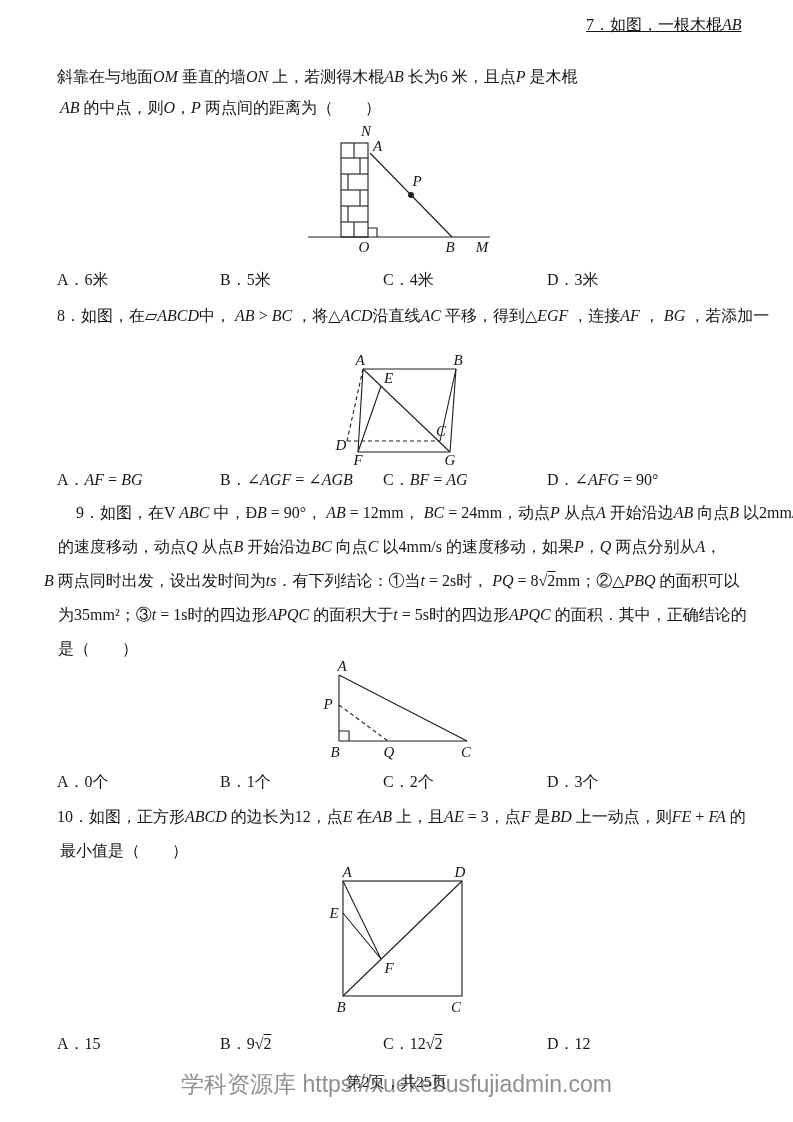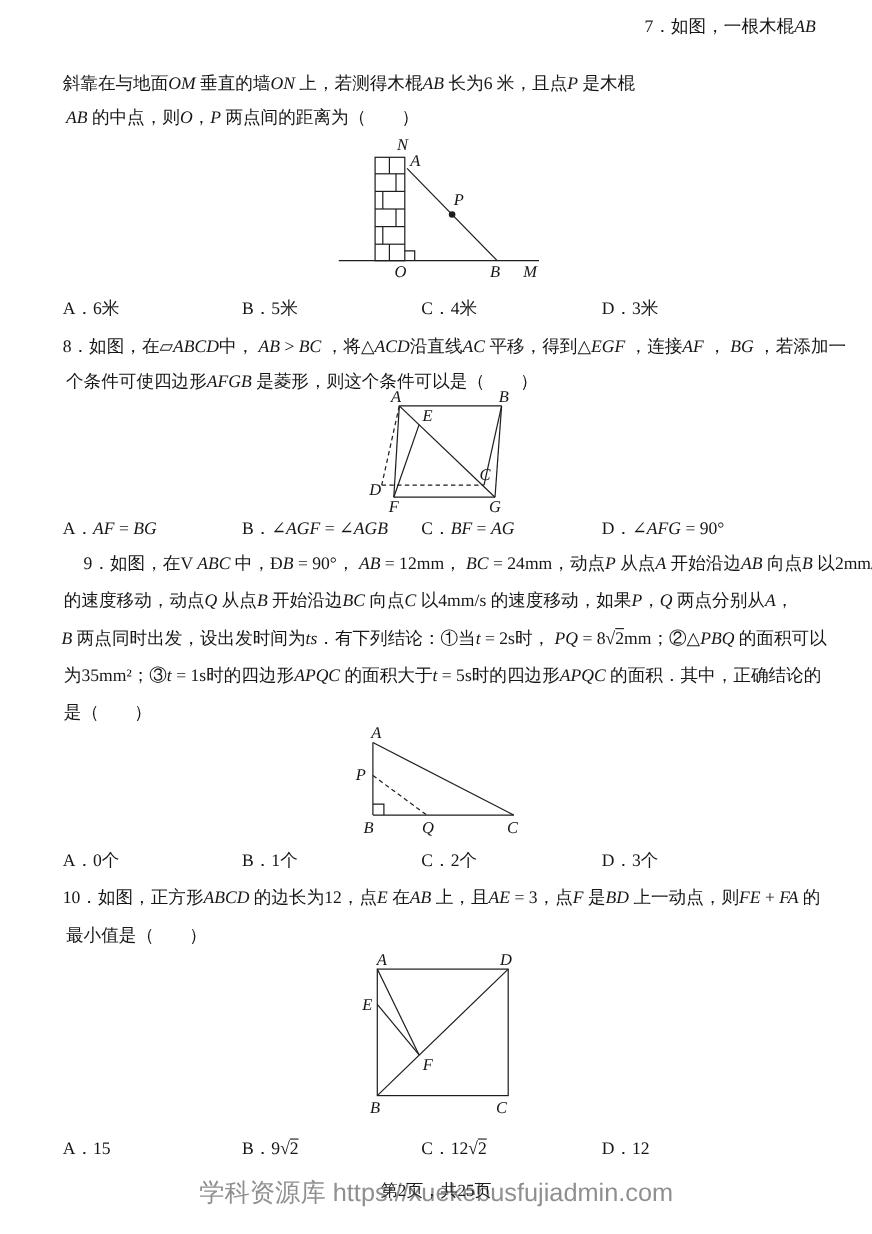--- a/index.html
+++ b/index.html
@@ -21,21 +21,21 @@
   .watermark{position:absolute;left:0;width:100%;text-align:center;
     font-family:"Liberation Sans","DejaVu Sans",sans-serif;font-size:23px;color:#8f8f8f;}
   .pageno{position:absolute;left:0;width:100%;text-align:center;
     font-size:15.5px;color:#1b1b1b;}
 </style>
 </head>
 <body>
 
 <div class="page">
 
-  <div class="line mm" style="left:586px;top:14px;">7．如图，一根木棍<i>AB</i></div>
+  <div class="line mm" style="left:586px;top:14px;text-decoration:underline;">7．如图，一根木棍<i>AB</i></div>
 
   <div class="line mm" style="left:57px;top:66px;">斜靠在与地面<i>OM</i> 垂直的墙<i>ON</i> 上，若测得木棍<i>AB</i> 长为6 米，且点<i>P</i> 是木棍</div>
   <div class="line mm" style="left:60px;top:97px;"><i>AB</i> 的中点，则<i>O</i>，<i>P</i> 两点间的距离为（　　）</div>
 
   <svg class="fig" style="left:300px;top:118px;" width="200" height="142" viewBox="0 0 200 142">
     <line x1="8" y1="119" x2="190" y2="119"></line>
     <rect x="41" y="25" width="27" height="94"></rect>
     <line x1="41" y1="40" x2="68" y2="40"></line>
     <line x1="41" y1="56" x2="68" y2="56"></line>
     <line x1="41" y1="72" x2="68" y2="72"></line>
@@ -59,21 +59,20 @@
   </svg>
 
   <div>
     <span class="opt" style="left:57px;top:270px;"><span class="opt-label">A．</span><span class="mm">6米</span></span>
     <span class="opt" style="left:220px;top:270px;"><span class="opt-label">B．</span><span class="mm">5米</span></span>
     <span class="opt" style="left:383px;top:270px;"><span class="opt-label">C．</span><span class="mm">4米</span></span>
     <span class="opt" style="left:547px;top:270px;"><span class="opt-label">D．</span><span class="mm">3米</span></span>
   </div>
 
   <div class="line mm" style="left:57px;top:305px;">8．如图，在▱<i>ABCD</i>中， <i>AB</i> &gt; <i>BC</i> ，将△<i>ACD</i>沿直线<i>AC</i> 平移，得到△<i>EGF</i> ，连接<i>AF</i> ， <i>BG</i> ，若添加一</div>
-  <div class="line mm" style="left:60px;top:337px;">个条件可使四边形<i>AFGB</i> 是菱形，则这个条件可以是（　　）</div>
 
   <svg class="fig" style="left:330px;top:355px;" width="140" height="112" viewBox="0 0 140 112">
     <line x1="33" y1="14" x2="126" y2="14"></line>
     <line x1="33" y1="14" x2="28" y2="97"></line>
     <line x1="28" y1="97" x2="120" y2="97"></line>
     <line x1="126" y1="14" x2="120" y2="97"></line>
     <line x1="33" y1="14" x2="120" y2="97"></line>
     <line x1="51" y1="31" x2="28" y2="97"></line>
     <line x1="126" y1="14" x2="110" y2="86"></line>
     <line class="dash" x1="33" y1="14" x2="17" y2="86"></line>
@@ -89,21 +88,21 @@
 
   <div>
     <span class="opt" style="left:57px;top:470px;"><span class="opt-label">A．</span><span class="mm"><i>AF</i> = <i>BG</i></span></span>
     <span class="opt" style="left:220px;top:470px;"><span class="opt-label">B．</span><span class="mm">∠<i>AGF</i> = ∠<i>AGB</i></span></span>
     <span class="opt" style="left:383px;top:470px;"><span class="opt-label">C．</span><span class="mm"><i>BF</i> = <i>AG</i></span></span>
     <span class="opt" style="left:547px;top:470px;"><span class="opt-label">D．</span><span class="mm">∠<i>AFG</i> = 90°</span></span>
   </div>
 
   <div class="line mm" style="left:57px;top:502px;margin-left:19px;">9．如图，在V <i>ABC</i> 中，Ð<i>B</i> = 90°， <i>AB</i> = 12mm， <i>BC</i> = 24mm，动点<i>P</i> 从点<i>A</i> 开始沿边<i>AB</i> 向点<i>B</i> 以2mm/s</div>
   <div class="line mm" style="left:58px;top:536px;">的速度移动，动点<i>Q</i> 从点<i>B</i> 开始沿边<i>BC</i> 向点<i>C</i> 以4mm/s 的速度移动，如果<i>P</i>，<i>Q</i> 两点分别从<i>A</i>，</div>
-  <div class="line mm" style="left:56px;top:570px;text-align:center;"><i>B</i> 两点同时出发，设出发时间为<i>ts</i>．有下列结论：①当<i>t</i> = 2s时， <i>PQ</i> = 8<span class="sqrt">√<span class="rt">2</span></span>mm；②△<i>PBQ</i> 的面积可以</div>
+  <div class="line mm" style="left:44px;top:570px;text-align:center;"><i>B</i> 两点同时出发，设出发时间为<i>ts</i>．有下列结论：①当<i>t</i> = 2s时， <i>PQ</i> = 8<span class="sqrt">√<span class="rt">2</span></span>mm；②△<i>PBQ</i> 的面积可以</div>
   <div class="line mm" style="left:58px;top:604px;">为35mm²；③<i>t</i> = 1s时的四边形<i>APQC</i> 的面积大于<i>t</i> = 5s时的四边形<i>APQC</i> 的面积．其中，正确结论的</div>
   <div class="line mm" style="left:58px;top:638px;">是（　　）</div>
 
   <svg class="fig" style="left:315px;top:660px;" width="175" height="105" viewBox="0 0 175 105">
     <line x1="24" y1="15" x2="24" y2="81"></line>
     <line x1="24" y1="81" x2="152" y2="81"></line>
     <line x1="24" y1="15" x2="152" y2="81"></line>
     <line class="dash" x1="24" y1="45" x2="73" y2="81"></line>
     <path d="M34 81 V71 H24"></path>
     <text class="lbl" x="27" y="11" text-anchor="middle">A</text>

